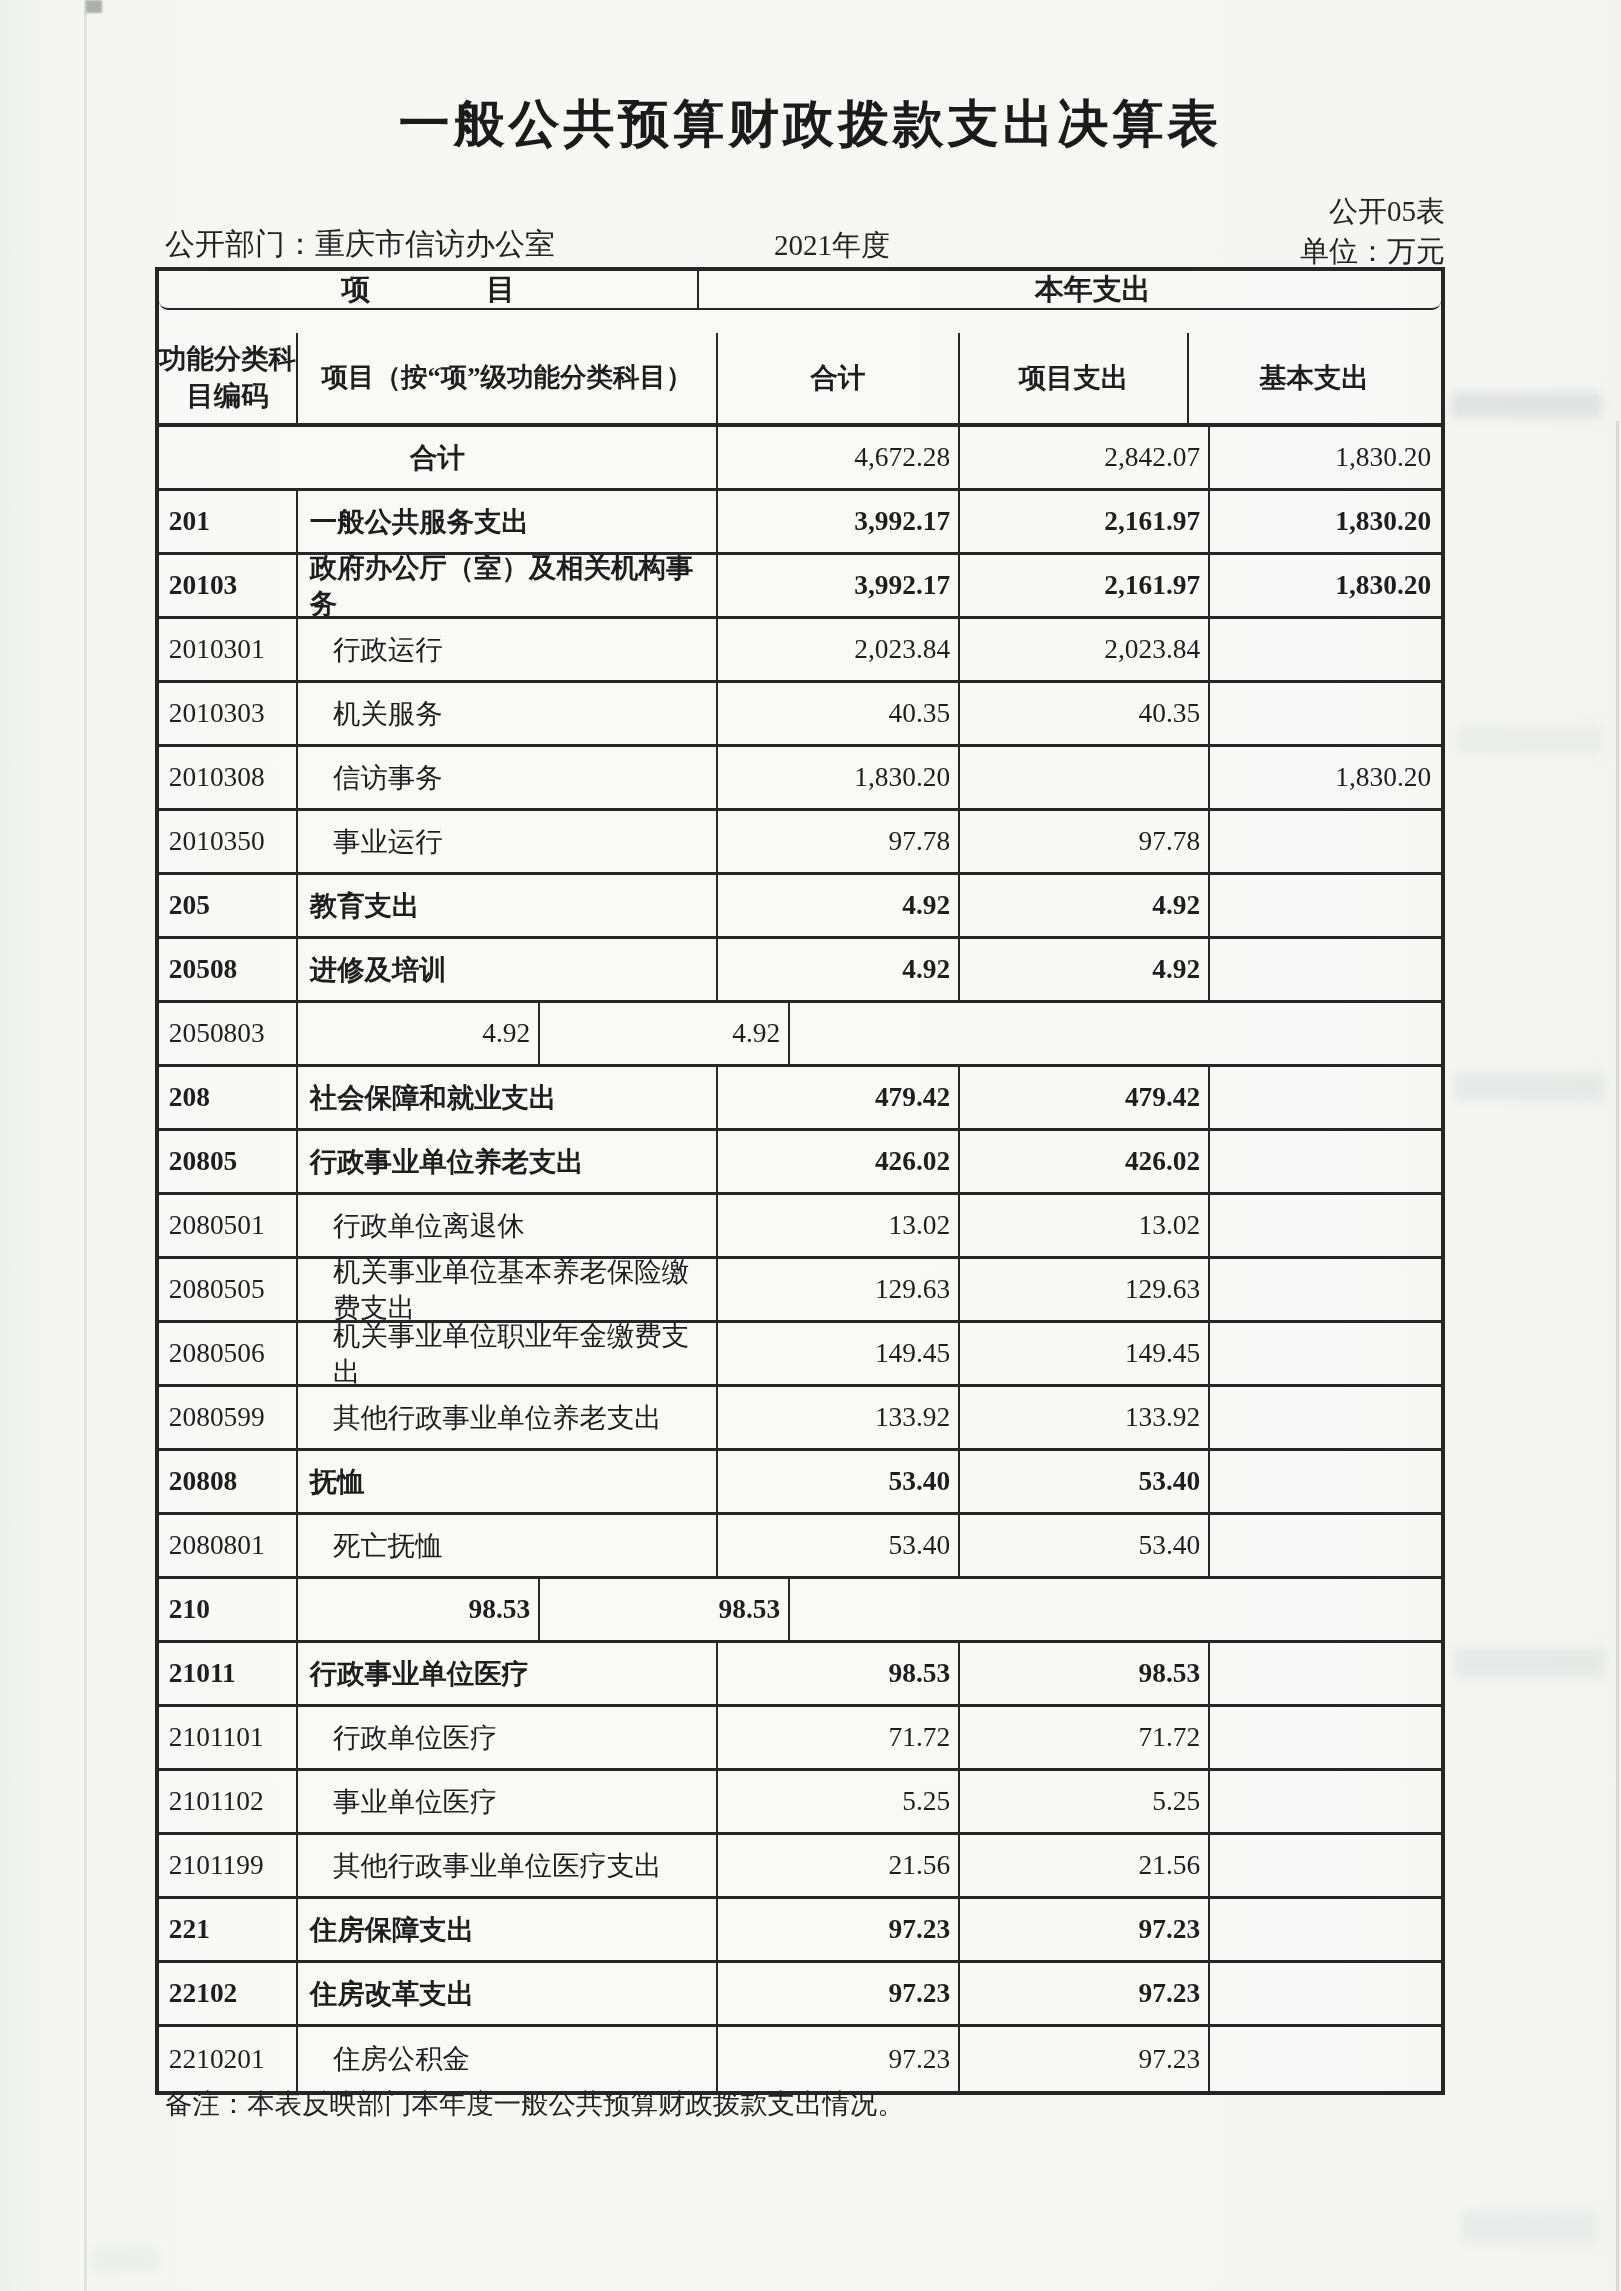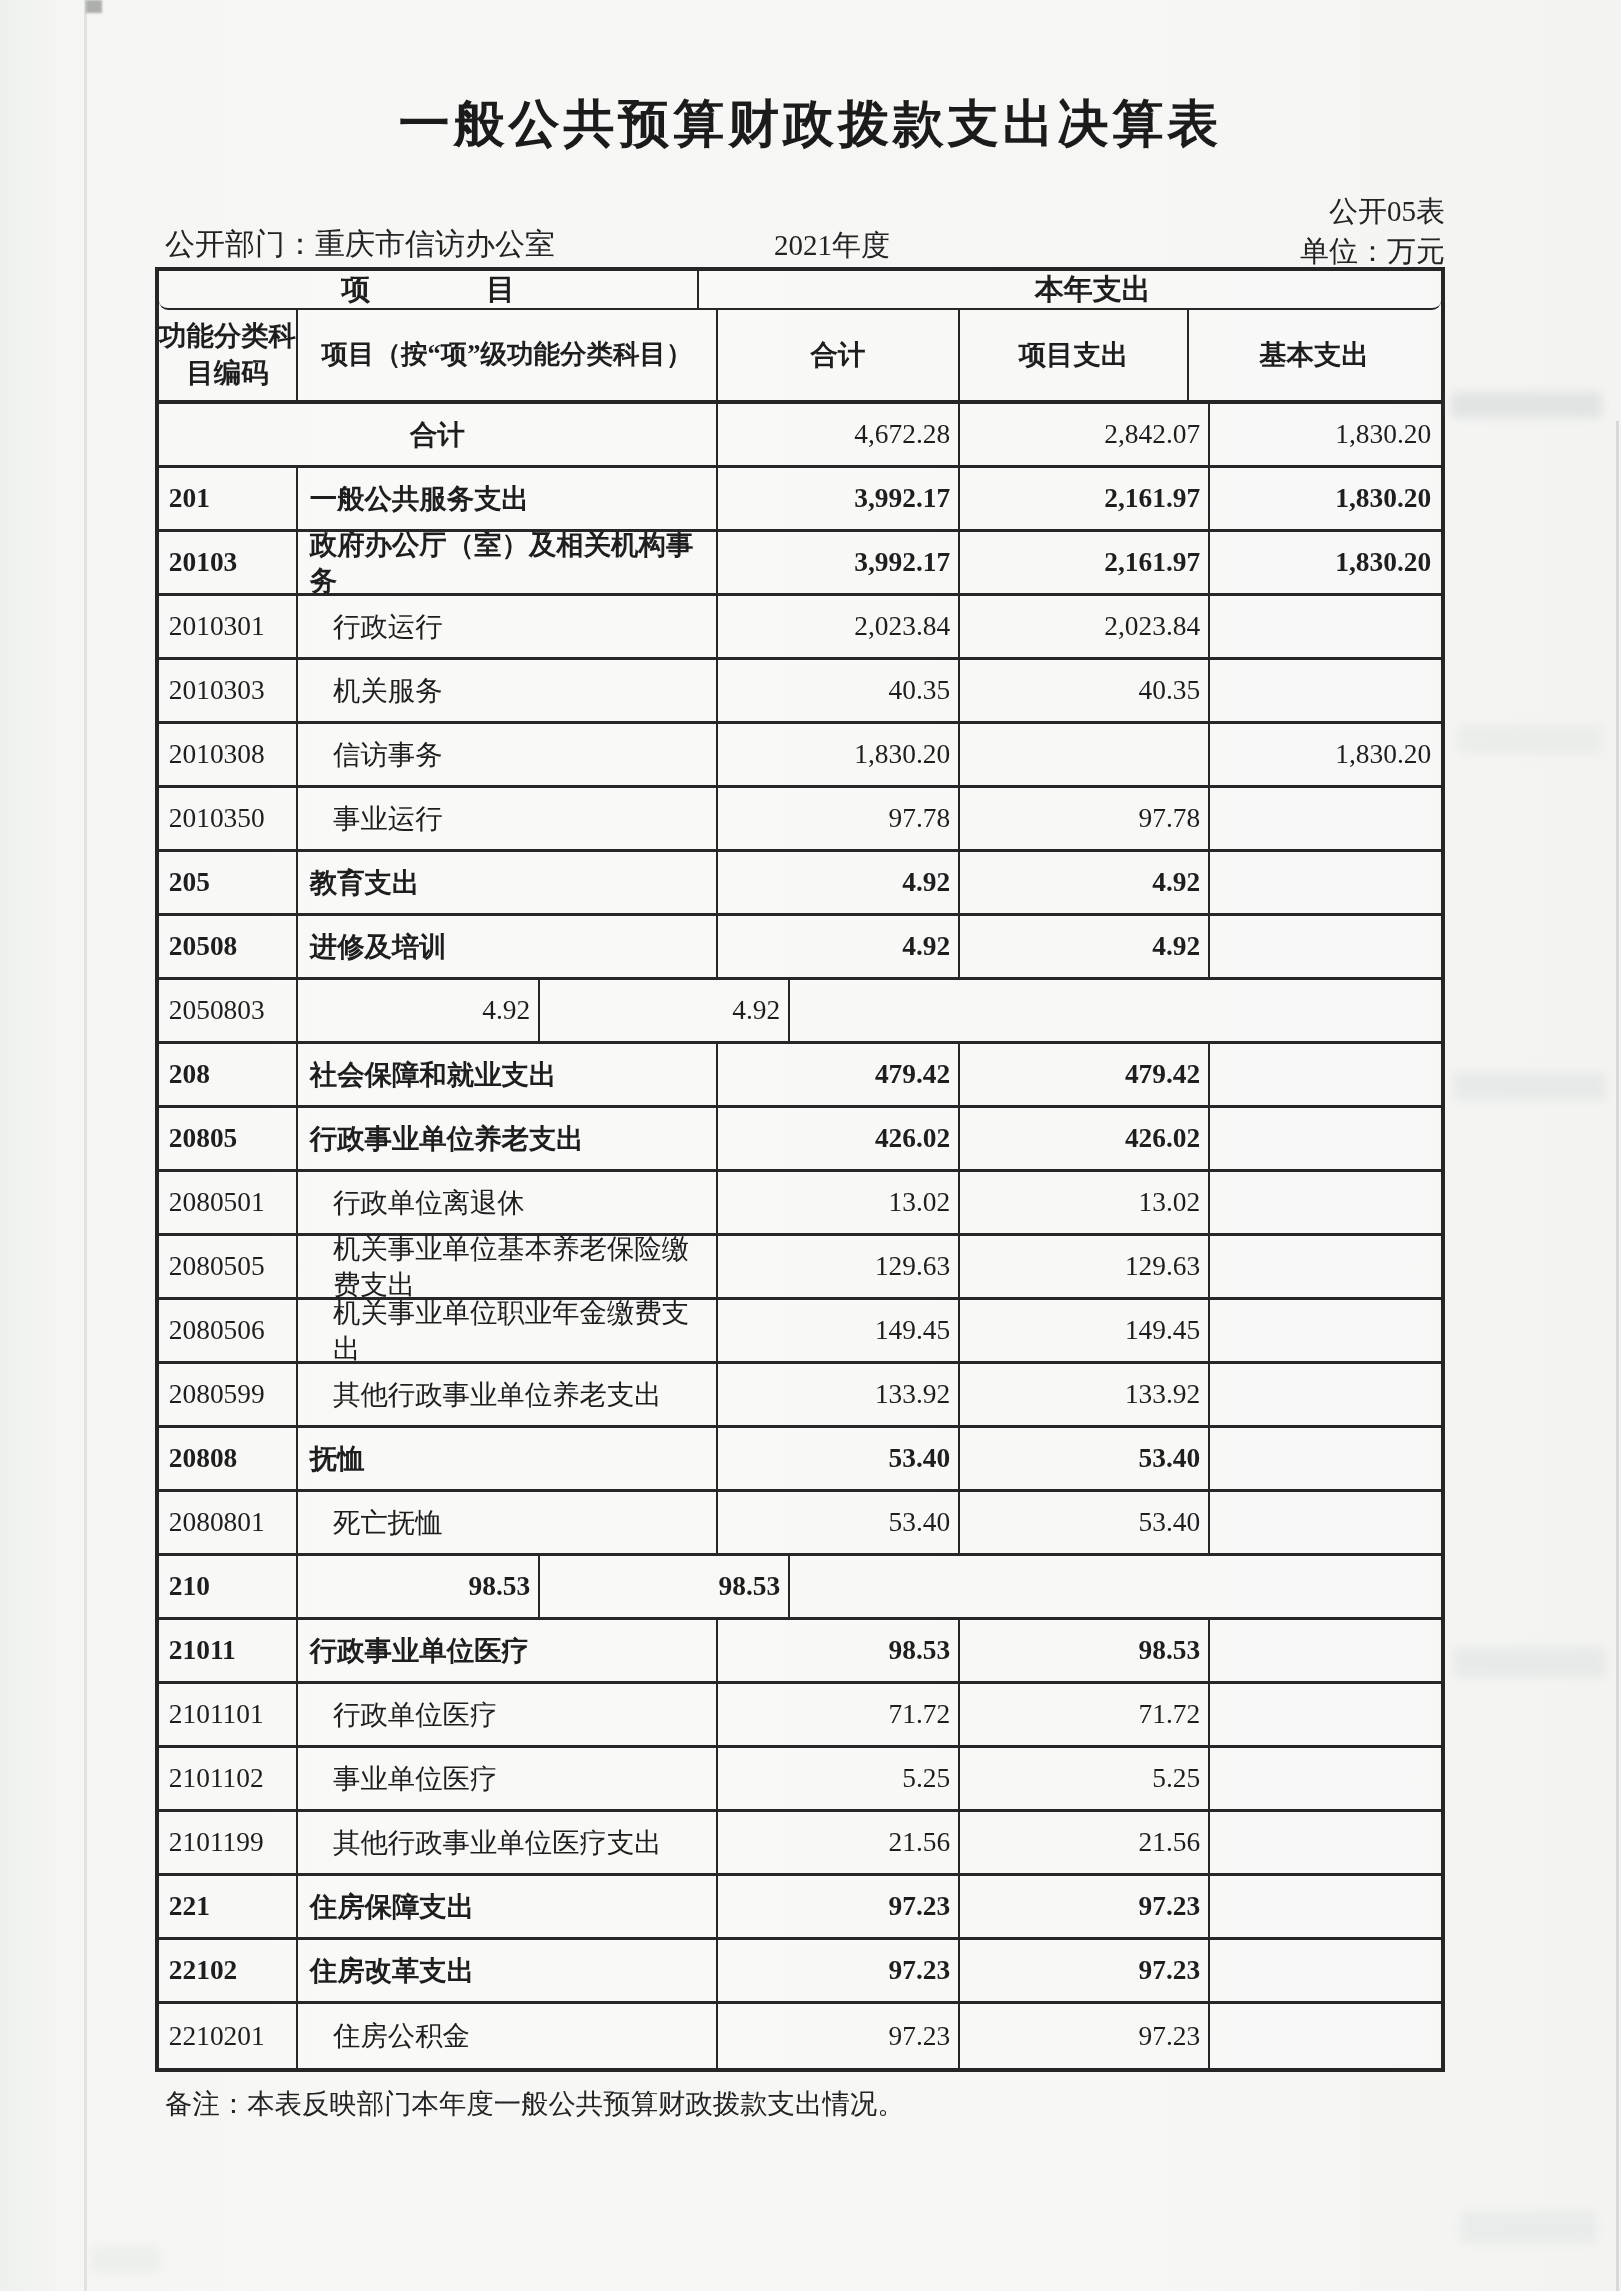--- a/index.html
+++ b/index.html
@@ -21,21 +21,21 @@
   .meta-unit{position:absolute;top:232px;right:176px;font-size:29px;}
   
   .ftable{
     position:absolute;left:155px;top:267px;width:1290px;
     border:4.9px solid #262626;box-sizing:border-box;
     background:rgba(255,255,255,0.25);
   }
   .trow{display:flex;box-sizing:border-box;border-bottom:3.9px solid #272727;height:64px;}
   .trow:last-child{border-bottom:none;}
   .hrow1{height:39px;border-bottom:2.9px solid #272727;border-radius:9px;}
-  .hrow2{height:94px;border-bottom:4.9px solid #262626;}
+  .hrow2{height:94px;border-bottom:4.9px solid #262626;margin-top:23px;}
   .cell{
     display:flex;align-items:center;box-sizing:border-box;
     border-right:2.9px solid #272727;font-size:27.4px;color:#1e1e1e;
     overflow:hidden;
   }
   .cell:last-child{border-right:none;}
   .th{justify-content:center;text-align:center;font-weight:bold;line-height:1.35;}
   .c-code{width:139px;padding-left:9.8px;}
   .c-item{width:420px;padding-left:11.8px;}
   .c-total{width:242px;}

